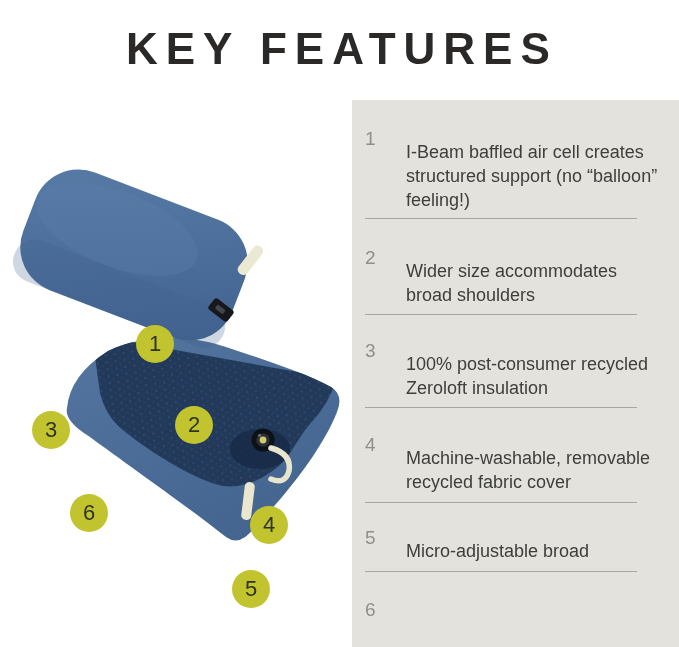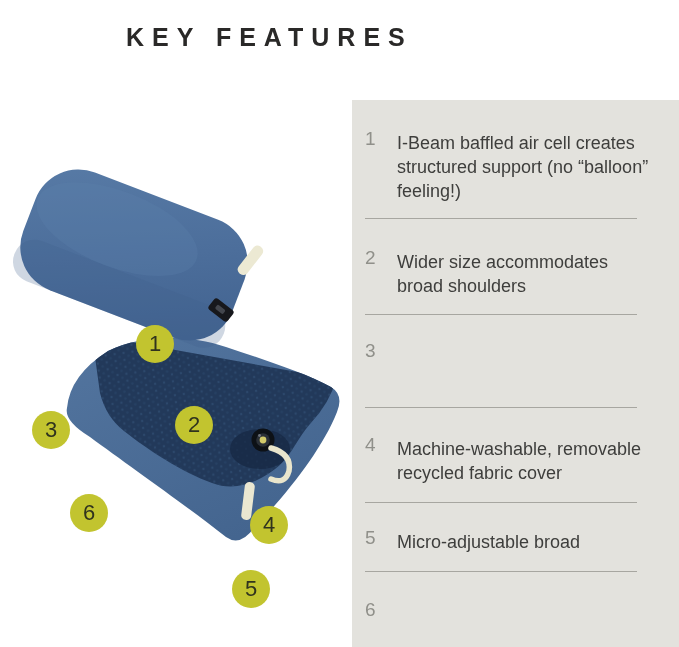--- a/index.html
+++ b/index.html
@@ -2,35 +2,35 @@
 <html><head>
 <meta charset="utf-8">
 <style>
   html,body{margin:0;padding:0;}
   body{
     width:679px;height:647px;position:relative;background:#ffffff;
     font-family:"Liberation Sans", sans-serif;overflow:hidden;
   }
   .title{
     position:absolute;left:126px;top:-2px;
-    font-size:25px;line-height:44px;font-weight:700;
+    font-size:44px;line-height:44px;font-weight:700;
     letter-spacing:8px;color:#2a2928;white-space:nowrap;
   }
   
   .panel{
     position:absolute;left:352px;top:100px;width:327px;height:547px;
     background:#e3e2dd;
   }
   .item{position:absolute;left:13px;display:flex;}
   .num{
     flex:none;width:26px;margin-right:2px;
     font-size:19px;line-height:24px;font-weight:500;color:#90908a;
   }
   .txt{
-    margin:4px;width:252px;font-size:18px;line-height:24px;color:#3e3e3c;
+    margin:13px;width:252px;font-size:18px;line-height:24px;color:#3e3e3c;
     white-space:pre-line;
   }
   .rule{position:absolute;left:13px;width:272px;height:1px;background:#a7a6a0;}
   .i1{top:27px}.r1{top:118px}
   .i2{top:146px}.r2{top:214px}
   .i3{top:239px}.r3{top:307px}
   .i4{top:333px}.r4{top:402px}
   .i5{top:426px}.r5{top:471px}
   .i6{top:498px}
   
@@ -142,20 +142,22 @@
 
     <div class="item i2">
       <span class="num">2</span>
       <p class="txt">Wider size accommodates
 broad shoulders</p>
     </div>
     <div class="rule r2"></div>
 
     <div class="item i3">
       <span class="num">3</span>
+      <p class="txt">100% post-consumer recycled
+Zeroloft insulation</p>
     </div>
     <div class="rule r3"></div>
 
     <div class="item i4">
       <span class="num">4</span>
       <p class="txt">Machine-washable, removable
 recycled fabric cover</p>
     </div>
     <div class="rule r4"></div>
 

